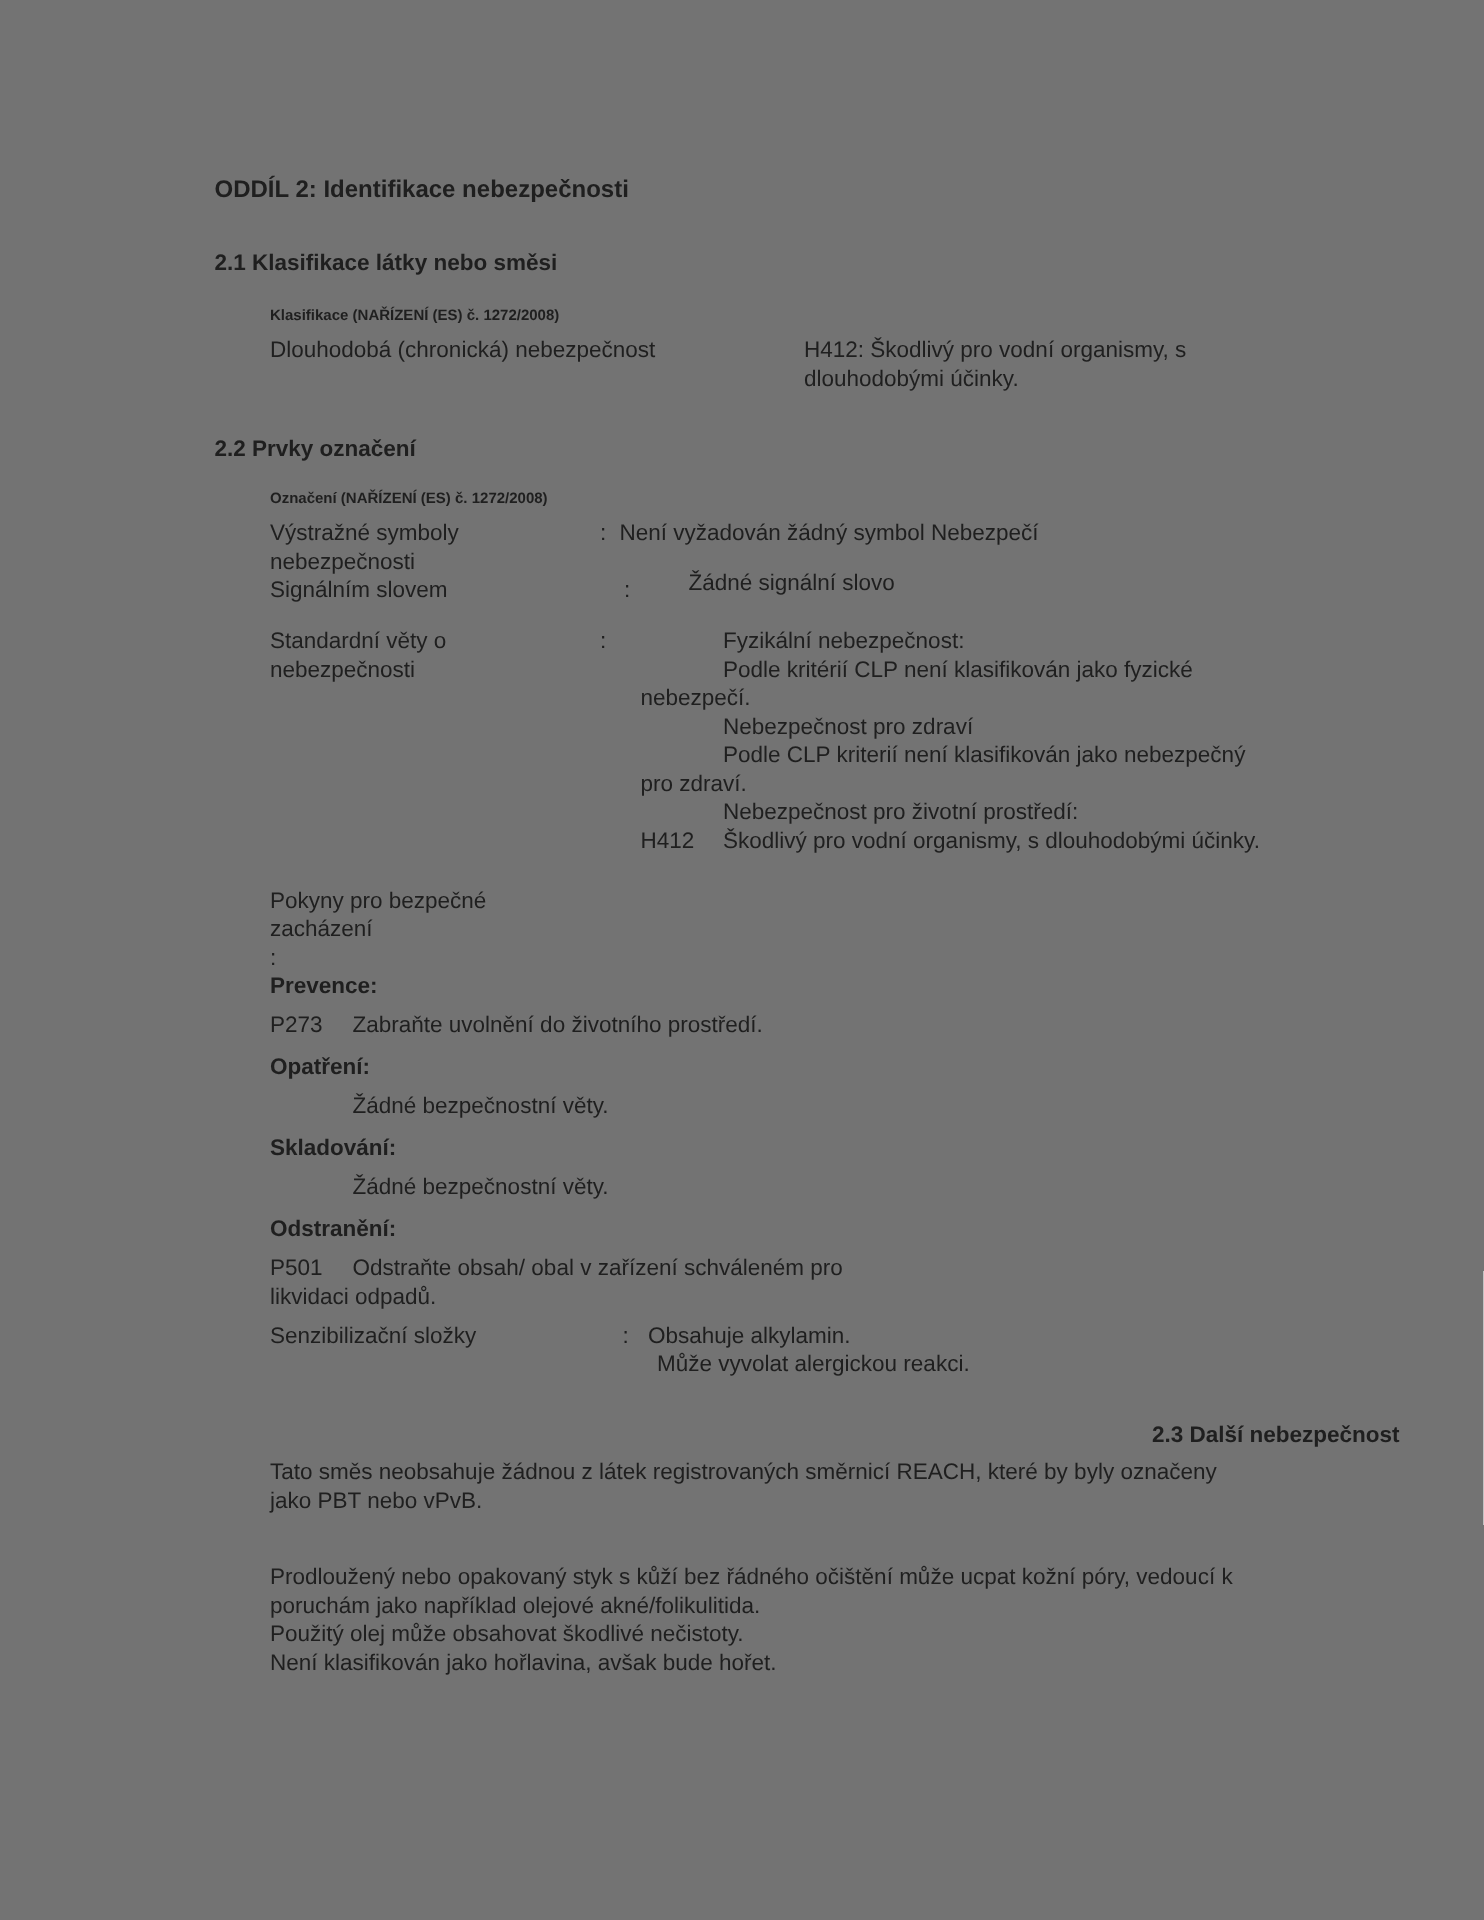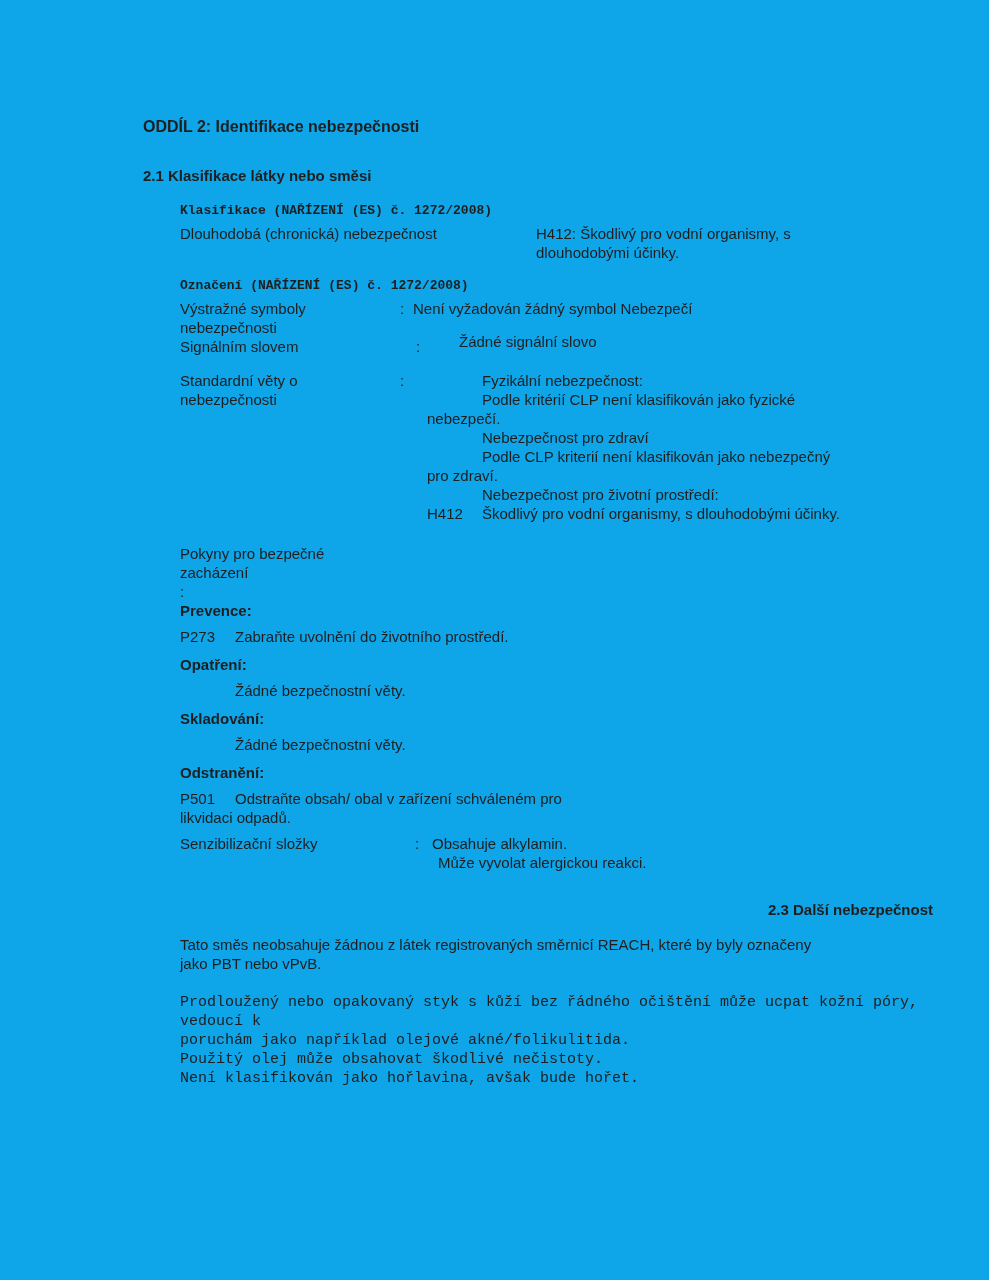--- a/index.html
+++ b/index.html
@@ -1,32 +1,32 @@
 <!DOCTYPE html>
 <html><head>
 <meta charset="utf-8">
 <style>
   * { box-sizing: border-box; margin: 0; padding: 0; }
   html, body { background: #ffffff; }
   .page {
     position: relative;
     width: 989px;
     height: 1280px;
-    background: #0ea5e9;
+    background: #737373;
     color: #1f1f1f;
     font-family: "Liberation Sans", sans-serif;
     font-size: 15px;
     line-height: 19px;
     overflow: hidden;
   }
   .content { padding: 117px 56px 0 143px; }
 
   h1 { font-size: 16px; font-weight: bold; line-height: 19px; }
   h2 { font-size: 15px; font-weight: bold; line-height: 19px; }
-  h3 { font-size: 13px; font-weight: bold; line-height: 19px; font-family: Liberation Mono, monospace; }
+  h3 { font-size: 10px; font-weight: bold; line-height: 19px; }
 
   .h2-21 { margin-top: 30px; }
   .h2-22 { margin-top: 28px; }
   .h2-23 { margin-top: 28px; text-align: right; }
 
   .indent { margin-left: 37px; }
 
   .sub1 { margin-top: 16px; }
   .sub2 { margin-top: 14px; }
 
@@ -49,22 +49,22 @@
   .row-sens .colon { padding-left: 15px; width: 32px; }
   .row-sens .value .line2 { padding-left: 6px; }
 
   .vindent { padding-left: 55px; }
   .code { display: inline-block; width: 55px; }
 
   .pblock { margin-bottom: 9px; }
   .pblock:last-child { margin-bottom: 0; }
   .pb-head { font-weight: bold; margin-bottom: 7px; }
 
-  .para1 { margin-top: 16px; }
-  .para2 { margin-top: 20px; font-family: Liberation Mono, monospace; }
+  .para1 { margin-top: 6px; }
+  .para2 { margin-top: 32px; }
 </style>
 </head>
 <body>
 
 <div class="page">
   <div class="content">
 
     <h1>ODDÍL 2: Identifikace nebezpečnosti</h1>
 
     <section>
@@ -77,20 +77,21 @@
           </div>
           <div class="col-right">
             <div>H412: Škodlivý pro vodní organismy, s</div>
             <div>dlouhodobými účinky.</div>
           </div>
         </div>
       </div>
     </section>
 
     <section>
+      <h2 class="h2-22">2.2 Prvky označení</h2>
       <div class="indent">
         <h3 class="sub2">Označení (NAŘÍZENÍ (ES) č. 1272/2008)</h3>
 
         <div class="row row-picto">
           <div class="label">
             <div>Výstražné symboly</div>
             <div>nebezpečnosti</div>
           </div>
           <div class="colon">:</div>
           <div class="value">Není vyžadován žádný symbol Nebezpečí</div>

